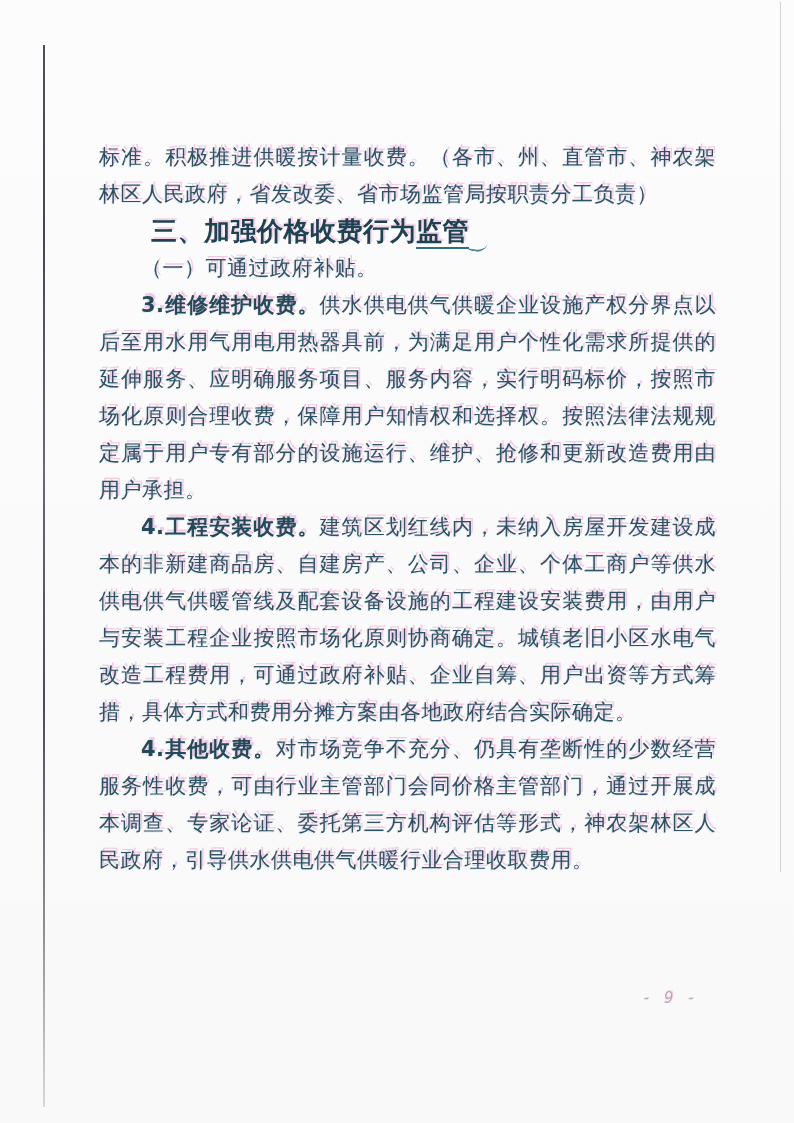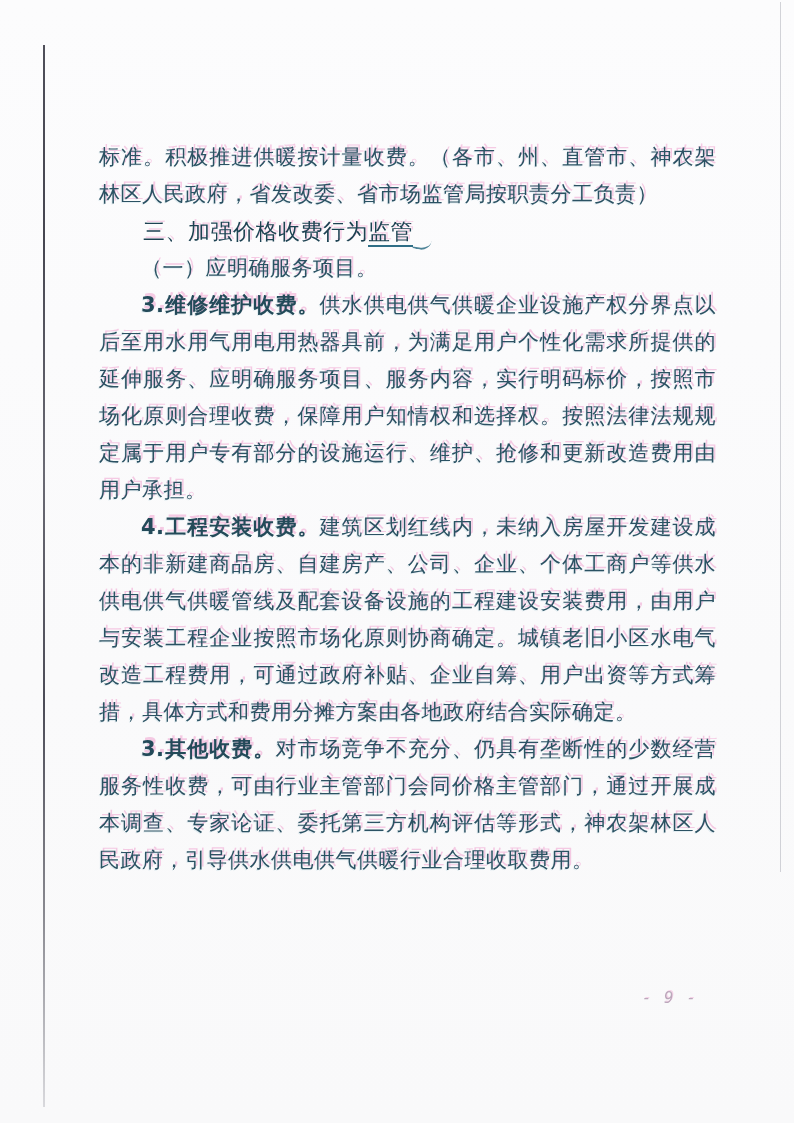--- a/index.html
+++ b/index.html
@@ -29,21 +29,21 @@
   .text-block {
     position: absolute; left: 99px; top: 139px; width: 617px;
     font-size: 21px; line-height: 37px; letter-spacing: .5px;
     color: #2b5263;
     text-align: justify;
     text-shadow: 2px -3px 0 rgba(232,100,176,.32), -1px 1px 0 rgba(90,165,185,.14);
   }
   .para { margin: 0; }
   .indent { text-indent: 2em; }
   .heading {
-    font-weight: normal; color: #1d4252; font-size: 22px;
+    font-weight: bold; color: #1d4252; font-size: 26px;
     text-shadow: 2px -2px 0 rgba(232,100,176,.28);
   }
   .lead { font-weight: bold; color: #234a59; }
   .ul {
     border-bottom: 2px solid #2f6e86;
     padding-bottom: 1px;
     position: relative;
   }
   .ul::after {
     content: "";
@@ -70,27 +70,27 @@
 
   <div class="scan-line-left"></div>
   <div class="scan-line-right"></div>
 
   <div class="text-block">
 
     <p class="para"><span>标准。积极推进供暖按计量收费。（各市、州、直管市、神农架林区人民政府，省发改委、省市场监管局按职责分工负责）</span></p>
 
     <p class="para indent heading"><span>三、加强价格收费行为</span><span class="ul">监管</span></p>
 
-    <p class="para indent"><span>（一）应明确服务项目。</span></p>
+    <p class="para indent"><span>（一）可通过政府补贴。</span></p>
 
     <p class="para indent"><span class="lead">3.维修维护收费。</span><span>供水供电供气供暖企业设施产权分界点以后至用水用气用电用热器具前，为满足用户个性化需求所提供的延伸服务、应明确服务项目、服务内容，实行明码标价，按照市场化原则合理收费，保障用户知情权和选择权。按照法律法规规定属于用户专有部分的设施运行、维护、抢修和更新改造费用由用户承担。</span></p>
 
     <p class="para indent"><span class="lead">4.工程安装收费。</span><span>建筑区划红线内，未纳入房屋开发建设成本的非新建商品房、自建房产、公司、企业、个体工商户等供水供电供气供暖管线及配套设备设施的工程建设安装费用，由用户与安装工程企业按照市场化原则协商确定。城镇老旧小区水电气改造工程费用，可通过政府补贴、企业自筹、用户出资等方式筹措，具体方式和费用分摊方案由各地政府结合实际确定。</span></p>
 
-    <p class="para indent"><span class="lead">3.其他收费。</span><span>对市场竞争不充分、仍具有垄断性的少数经营服务性收费，可由行业主管部门会同价格主管部门，通过开展成本调查、专家论证、委托第三方机构评估等形式，神农架林区人民政府，引导供水供电供气供暖行业合理收取费用。</span></p>
+    <p class="para indent"><span class="lead">4.其他收费。</span><span>对市场竞争不充分、仍具有垄断性的少数经营服务性收费，可由行业主管部门会同价格主管部门，通过开展成本调查、专家论证、委托第三方机构评估等形式，神农架林区人民政府，引导供水供电供气供暖行业合理收取费用。</span></p>
 
 
 
   </div>
 
   <div class="page-number">- 9 -</div>
 
 </div>
 
 </body></html>

